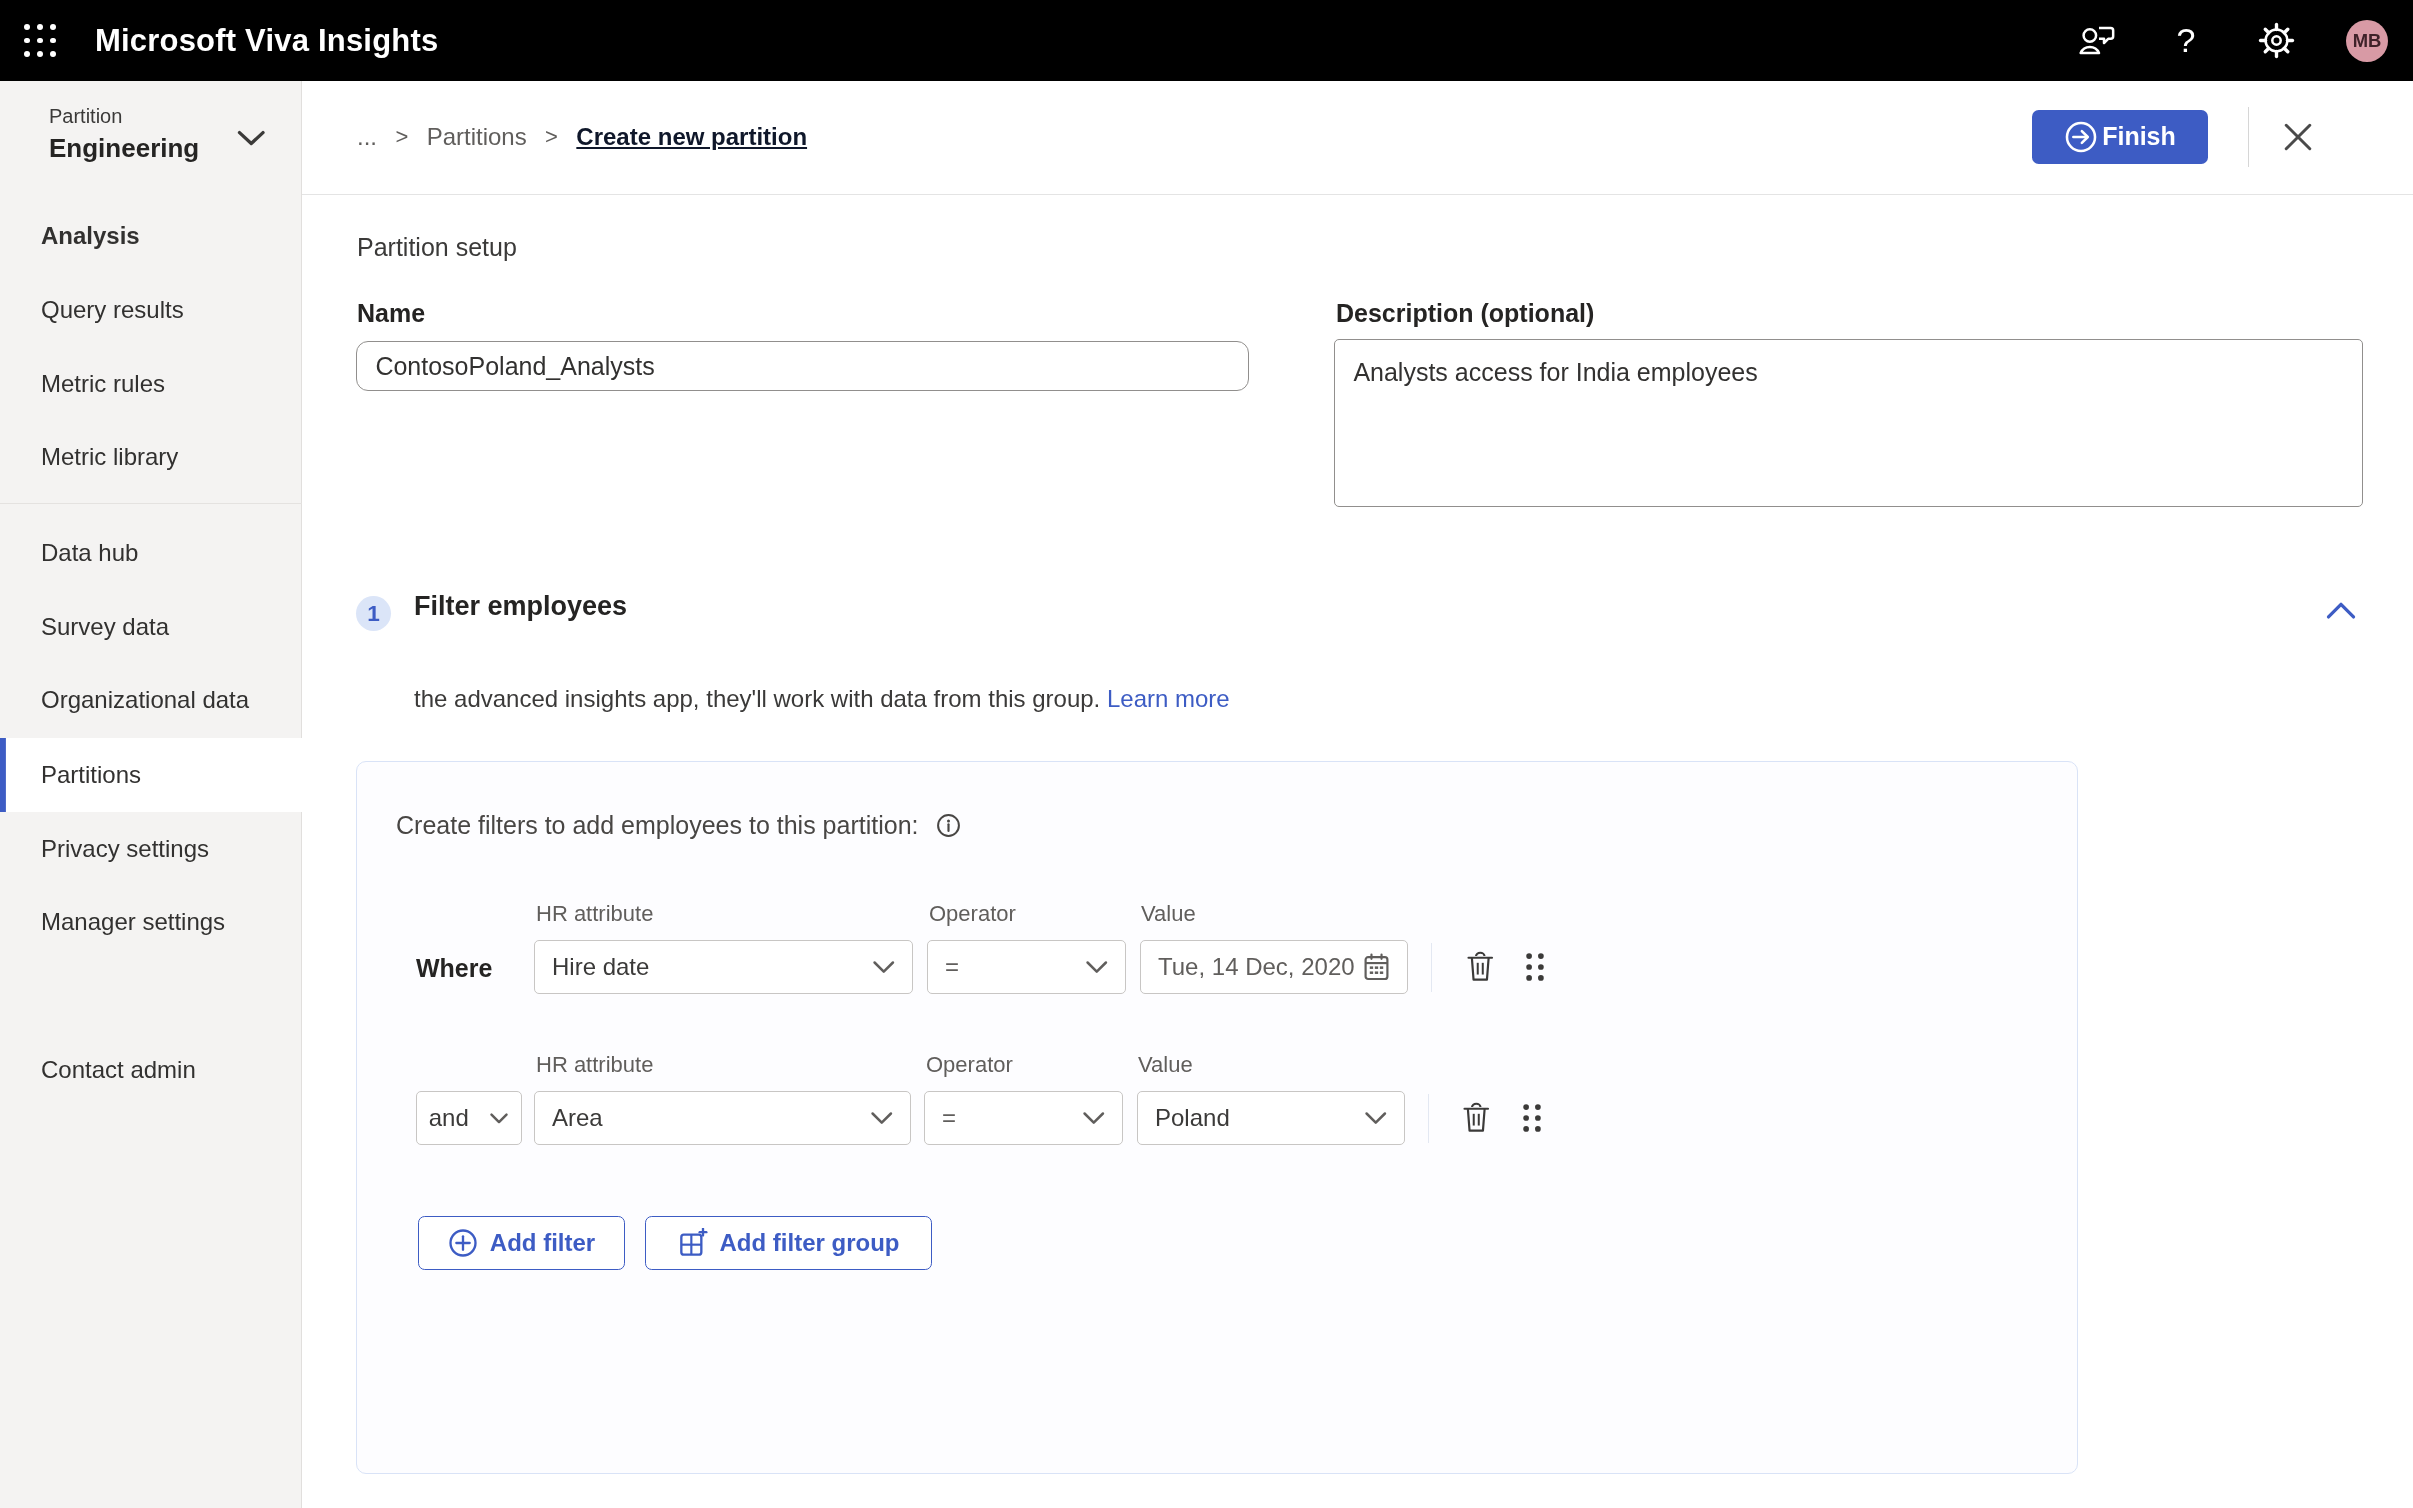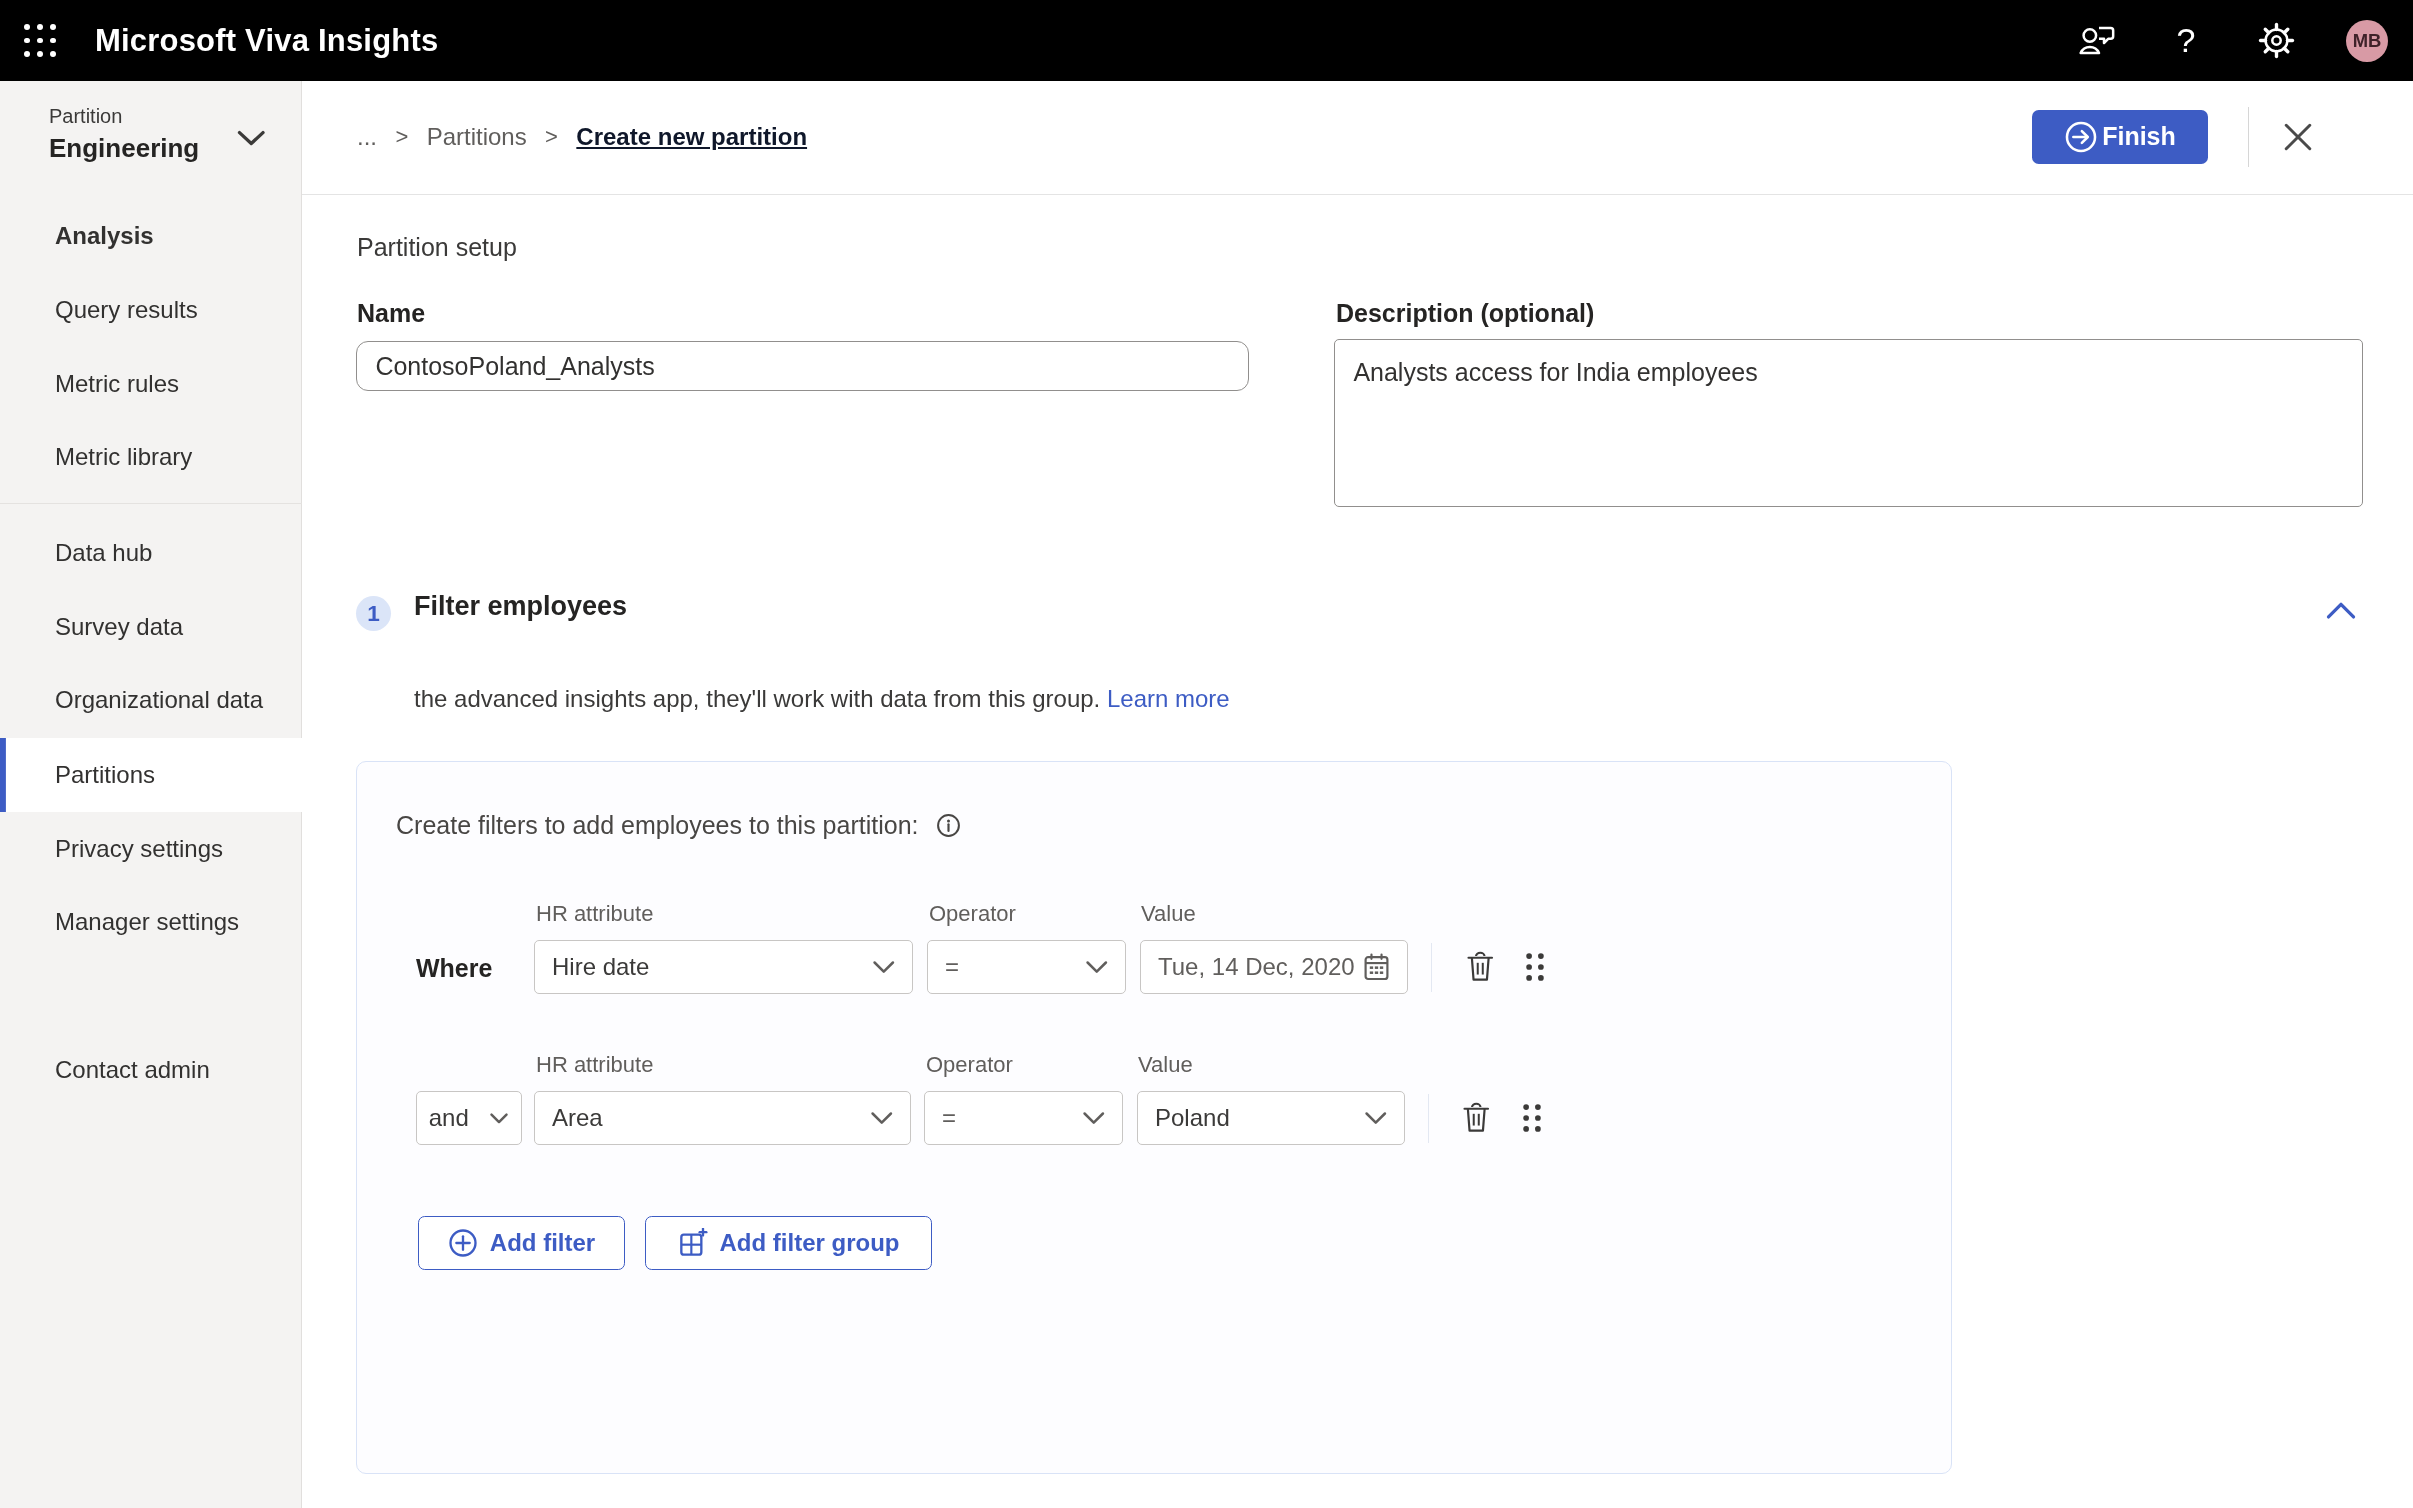--- a/index.html
+++ b/index.html
@@ -20,21 +20,21 @@
     display:flex; align-items:center; justify-content:center; font-size:18.4px; font-weight:700; cursor:pointer; }
 
   
   #sidebar { position:absolute; left:0; top:81px; width:302px; height:1427px;
     background:#f4f3f2; border-right:0.8px solid #e1dfdd; }
   #partition-context { position:absolute; left:49px; top:23.5px; cursor:pointer; }
   #partition-context .ctx-label { font-size:20px; color:#3b3a39; }
   #partition-context .ctx-value { font-size:26px; font-weight:700; color:#252423; margin-top:5px; }
   #context-chevron { position:absolute; left:237px; top:49px; }
   .nav-item { position:absolute; left:0; width:302px; height:74px; display:flex; align-items:center;
-    padding-left:55px; font-size:24px; color:#323130; cursor:pointer; }
+    padding-left:41px; font-size:24px; color:#323130; cursor:pointer; }
   .nav-item.selected { background:#ffffff; box-shadow:inset 5.9px 0 0 #3d5cc4; }
   .nav-item.strong { font-weight:700; }
   #sidebar-divider { position:absolute; left:0; top:422px; width:302px; height:0; border-top:1.7px solid #e4e2e0; }
 
   
   #crumbbar { position:absolute; left:302px; top:81px; width:2112px; height:114px; background:#fff;
     border-bottom:1.7px solid #e4e4e4; }
   #breadcrumb { position:absolute; left:55px; top:0; height:112px; display:flex; align-items:center;
     gap:18.4px; font-size:24px; color:#605e5c; }
   #breadcrumb .crumb { cursor:pointer; }
@@ -65,21 +65,21 @@
   #step-badge { position:absolute; left:54px; top:401px; width:35px; height:35px; border-radius:50%;
     background:#dbe5f8; color:#3d5cc4; font-size:22.6px; font-weight:700;
     display:flex; align-items:center; justify-content:center; }
   #filter-title { position:absolute; left:112px; top:396px; font-size:27px; font-weight:700; color:#252423; }
   #collapse-button { position:absolute; left:2015px; top:392px; width:47px; height:47px; background:none; border:none;
     display:flex; align-items:center; justify-content:center; cursor:pointer; }
   #filter-desc { position:absolute; left:112px; top:453px; font-size:24px; color:#3b3a39; line-height:34px; }
   #learn-more { color:#3d5cc4; text-decoration:none; cursor:pointer; }
 
   
-  #filter-panel { position:absolute; left:54px; top:566px; width:1596px; height:713px;
+  #filter-panel { position:absolute; left:54px; top:566px; width:1722px; height:713px;
     background:#fdfdff; border:1.7px solid #d9e3f7; border-radius:10px; }
   #panel-heading-row { position:absolute; left:39px; top:49px; display:flex; align-items:center; gap:17px; }
   #panel-heading { font-size:25px; color:#484644; }
 
   .col-label { position:absolute; font-size:22px; color:#605e5c; }
   .dd { position:absolute; height:54px; background:#fff; border:1.7px solid #c8c6c4; border-radius:5px;
     display:flex; align-items:center; padding:0 17px; font-size:24px; color:#3b3a39; cursor:pointer; }
   .dd .dd-text { flex:1; }
   .dd .muted { color:#605e5c; }
   .dd svg { flex:none; }

